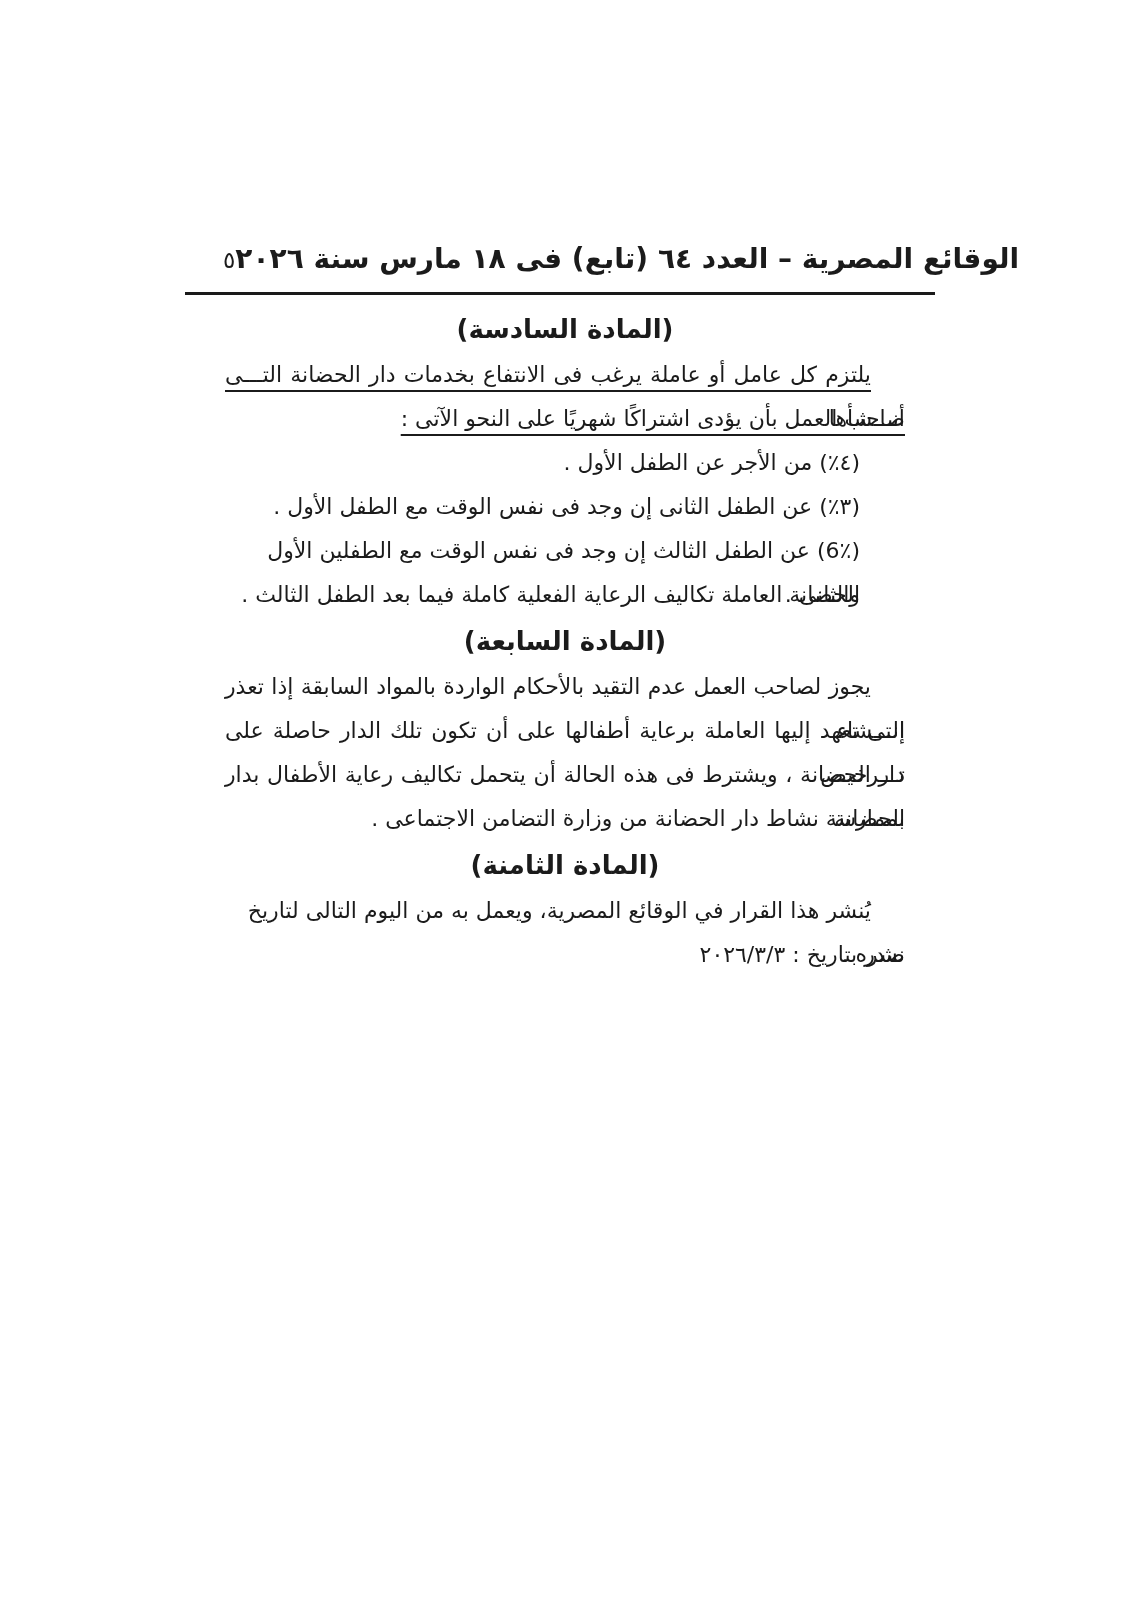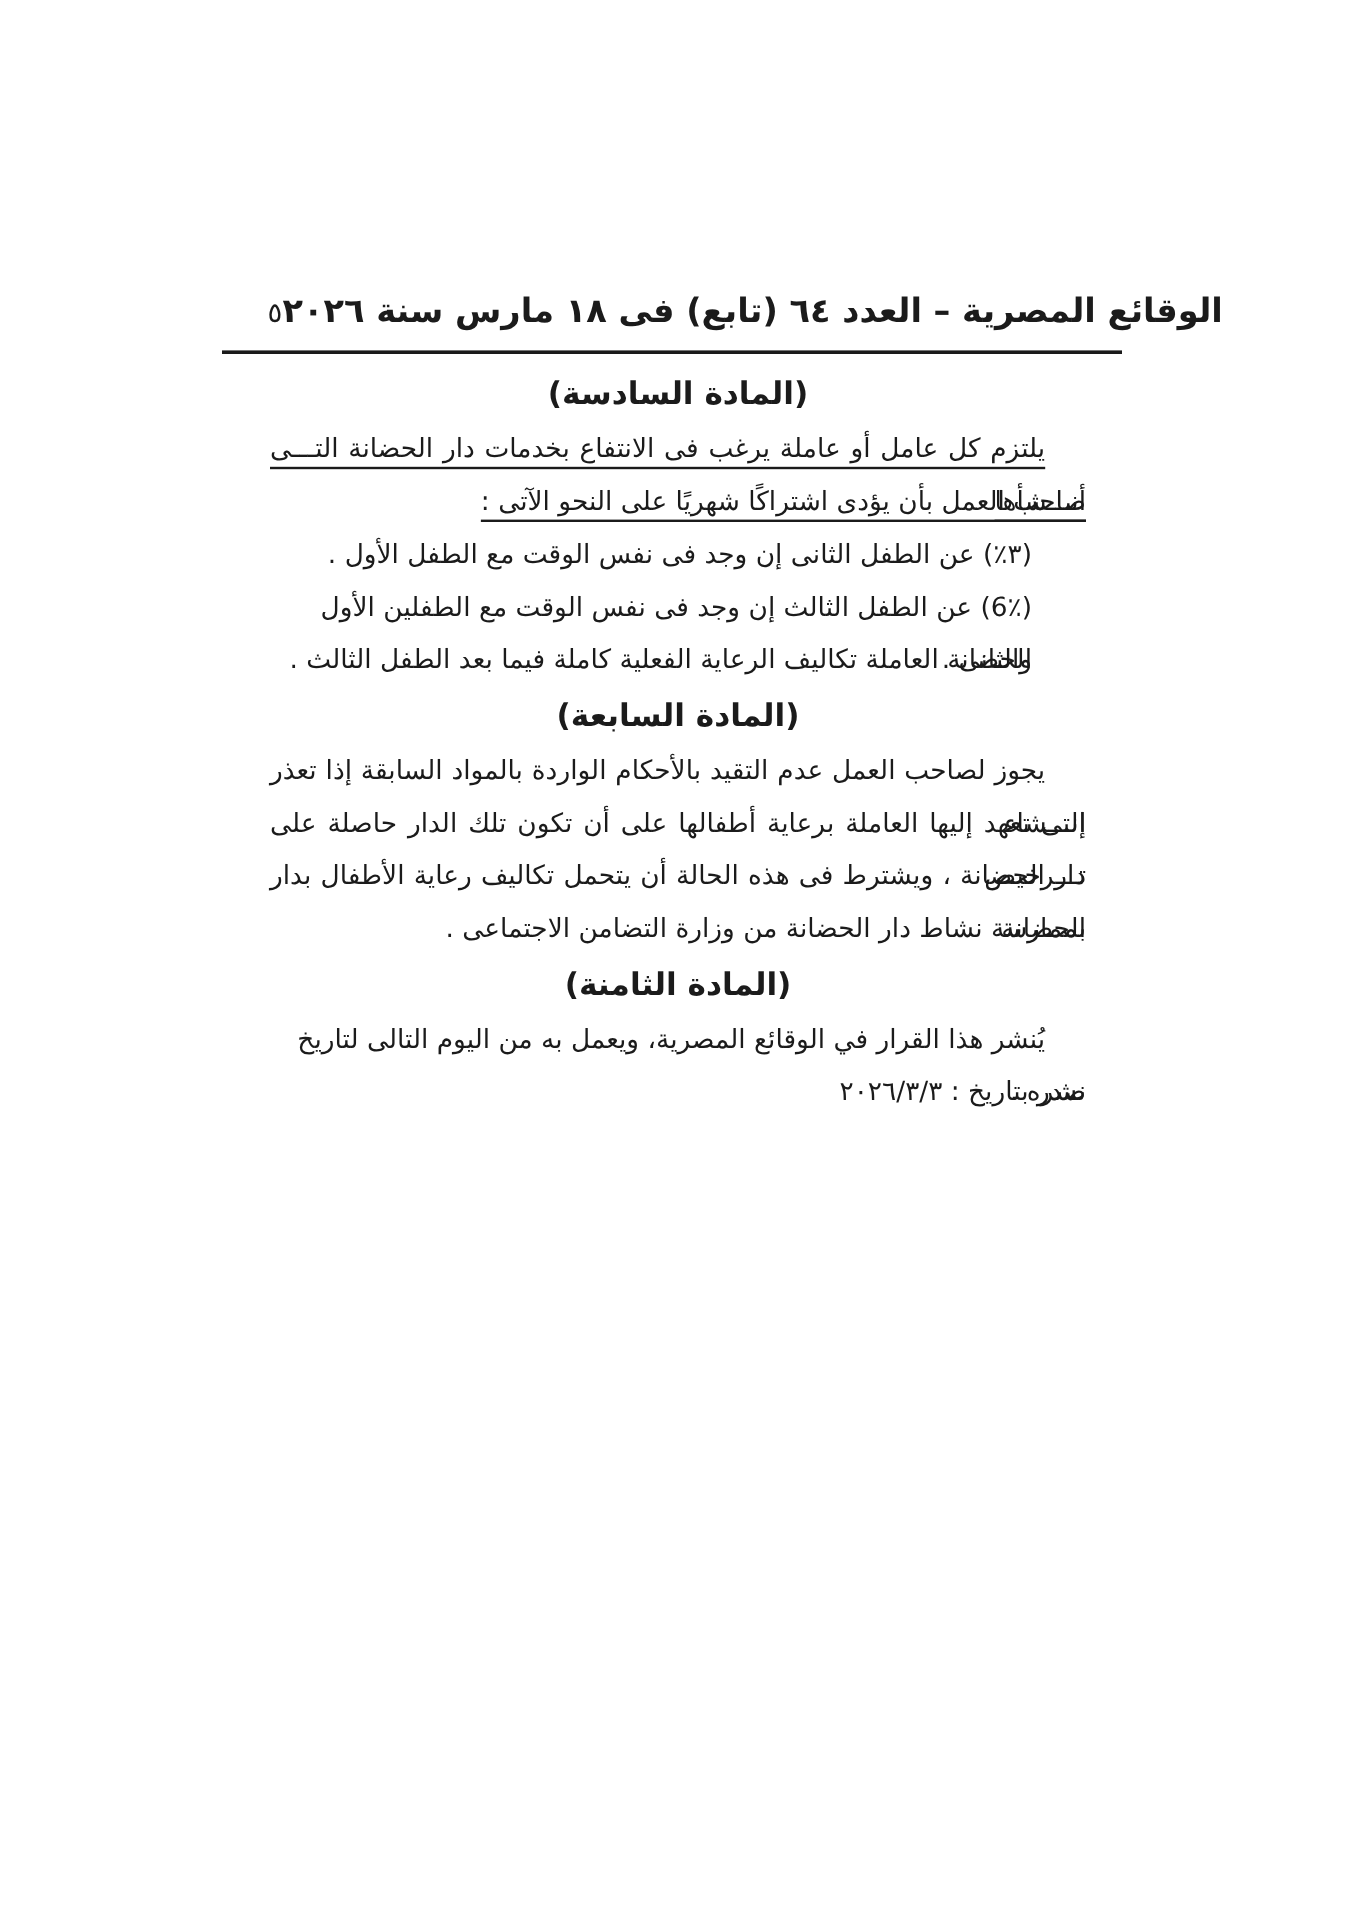--- a/index.html
+++ b/index.html
@@ -108,20 +108,21 @@
     <div class="page-num">٥</div>
     <div class="header-title">الوقائع المصرية – العدد ٦٤ (تابع) فى ١٨ مارس سنة ٢٠٢٦</div>
   </div>
   <div class="header-rule"></div>
 
   <div class="content">
 
     <div class="heading">(المادة السادسة)</div>
     <div class="line just uline indent1">يلتزم كل عامل أو عاملة يرغب فى الانتفاع بخدمات دار الحضانة التـــى أنـــشأها</div>
     <div class="line right uline">صاحب العمل بأن يؤدى اشتراكًا شهريًا على النحو الآتى :</div>
+    <div class="line right item">(٤٪) من الأجر عن الطفل الأول .</div>
     <div class="line right item">(٣٪) عن الطفل الثانى إن وجد فى نفس الوقت مع الطفل الأول .</div>
     <div class="line right item">(6٪) عن الطفل الثالث إن وجد فى نفس الوقت مع الطفلين الأول والثانى .</div>
     <div class="line right item">الحضانة العاملة تكاليف الرعاية الفعلية كاملة فيما بعد الطفل الثالث .</div>
 
     <div class="heading">(المادة السابعة)</div>
     <div class="line just indent1">يجوز لصاحب العمل عدم التقيد بالأحكام الواردة بالمواد السابقة إذا تعذر إنـــشاء</div>
     <div class="line just">التى تعهد إليها العاملة برعاية أطفالها على أن تكون تلك الدار حاصلة على تـــرخيص</div>
     <div class="line just">دار الحضانة ، ويشترط فى هذه الحالة أن يتحمل تكاليف رعاية الأطفال بدار الحضانة</div>
     <div class="line right">بممارسة نشاط دار الحضانة من وزارة التضامن الاجتماعى .</div>
 

